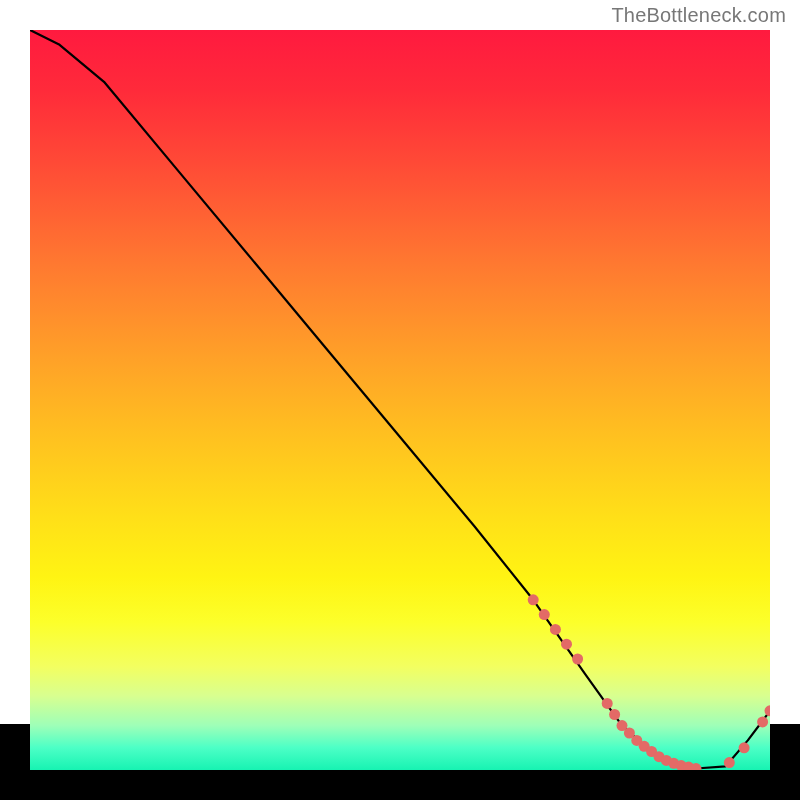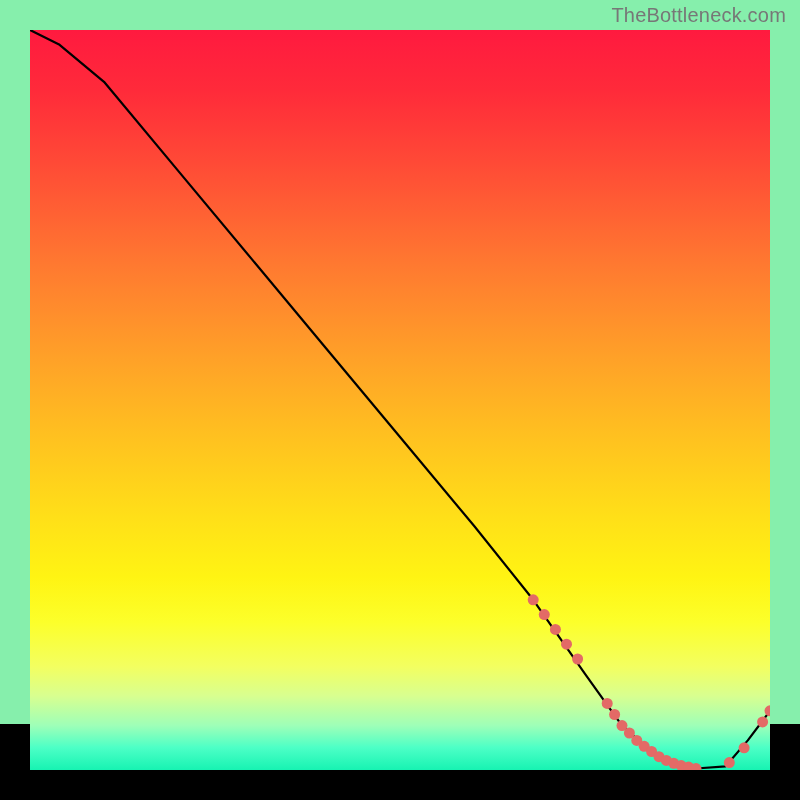--- a/index.html
+++ b/index.html
@@ -8,21 +8,21 @@
     width: 800px;
     height: 800px;
     background: #000;
     overflow: hidden;
     font-family: Arial, Helvetica, sans-serif;
   }
   .stage {
     position: relative;
     width: 800px;
     height: 724px;
-    background: #86efac;
+    background: #ffffff;
   }
   .watermark {
     position: absolute;
     top: 4px;
     right: 14px;
     color: #777;
     font-size: 20px;
     letter-spacing: 0.2px;
     font-weight: 500;
     z-index: 50;

